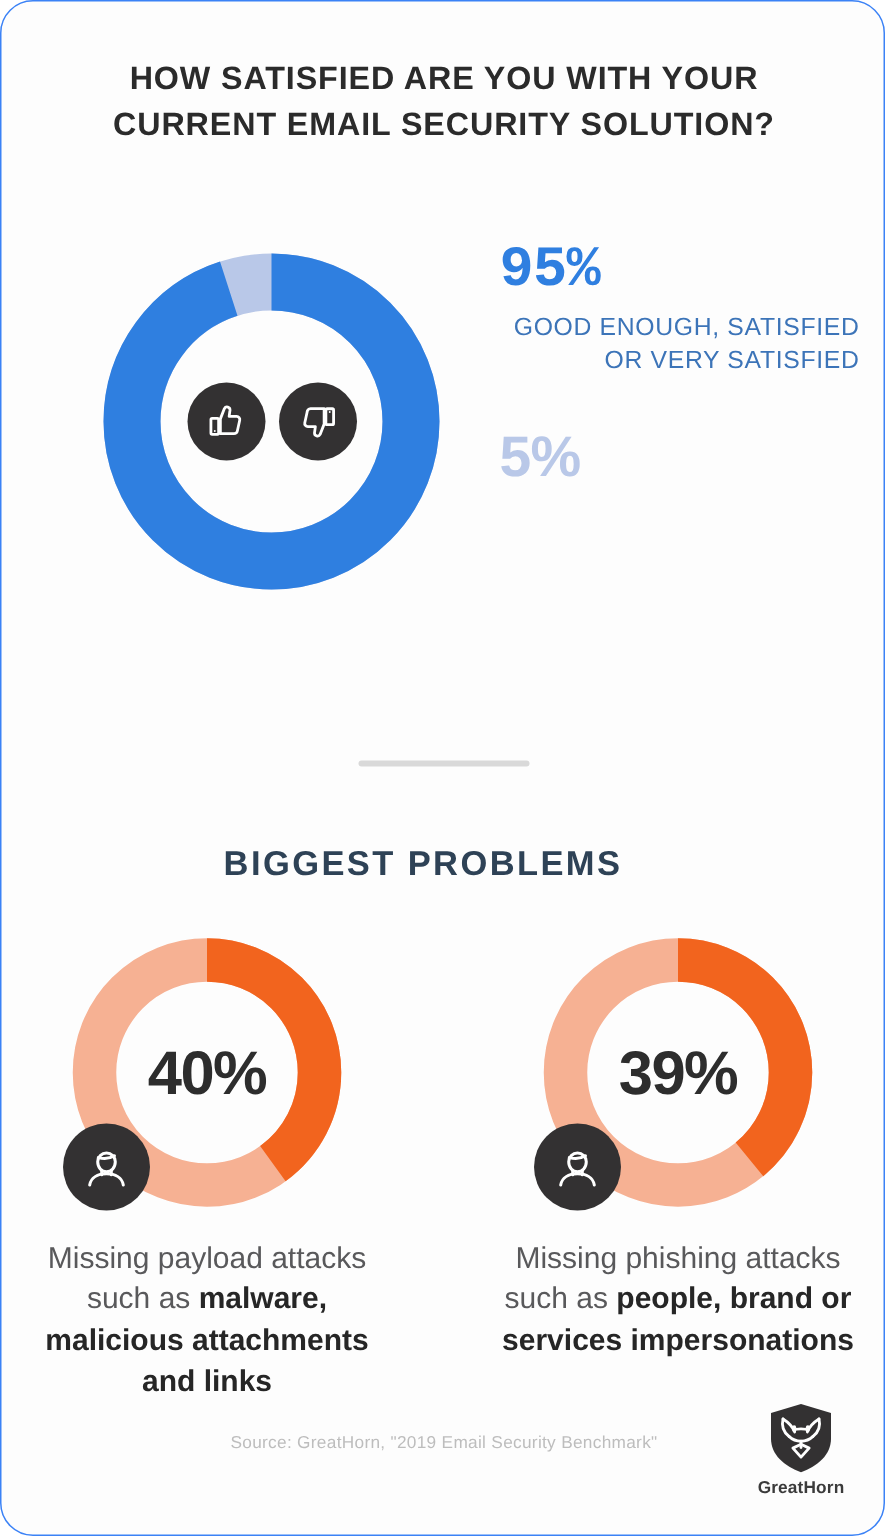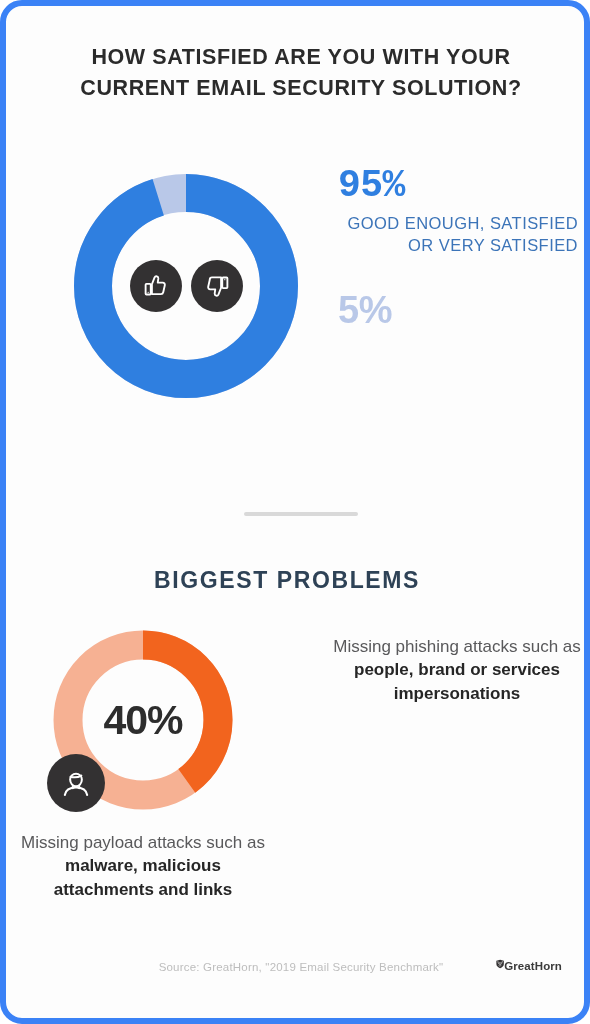--- a/index.html
+++ b/index.html
@@ -12,21 +12,21 @@
     width: 590px;
     height: 1024px;
     overflow: hidden;
   }
   .card {
     position: relative;
     box-sizing: border-box;
     width: 590px;
     height: 1024px;
     background: #fdfdfd;
-    border: 6px solid #3b82f6;
+    border: 1px solid #3b82f6;
     border-radius: 22px;
     overflow: hidden;
   }
 
   
   .title {
     position: absolute;
     top: 36px;
     left: 0;
     width: 590px;
@@ -168,21 +168,21 @@
     background: #333132;
     display: flex;
     align-items: center;
     justify-content: center;
   }
   .person-badge svg { display: block; }
 
   .caption {
     margin-top: 13px;
     text-align: center;
-    font-size: 17px;
+    font-size: 20px;
     line-height: 1.37;
     color: #59595b;
     width: 248px;
   }
   .caption b {
     color: #262626;
     font-weight: bold;
   }
 
   
@@ -195,21 +195,21 @@
     color: #bdbdbd;
     font-size: 11.5px;
     letter-spacing: 0.2px;
   }
   .logo {
     position: absolute;
     right: 22px;
     top: 934px;
     width: 66px;
     display: flex;
-    flex-direction: row;
+    flex-direction: column;
     align-items: center;
   }
   .logo-text {
     margin-top: 3px;
     font-size: 11.5px;
     font-weight: bold;
     color: #3b3b3b;
     letter-spacing: 0.1px;
   }
 </style>
@@ -274,20 +274,35 @@
             <path d="M9.6 14.1 v1.8 M14.4 14.1 v1.8"></path>
           </svg>
         </div>
       </div>
       <div class="caption">
         <span>Missing payload attacks such as </span><b>malware, malicious attachments and links</b>
       </div>
     </div>
 
     <div class="problem-col">
+      <div class="donut-orange-wrap">
+        <svg width="196" height="196" viewBox="0 0 196 196">
+          <circle cx="98" cy="98" r="75" fill="none" stroke="#f6b193" stroke-width="29"></circle>
+          <circle class="orange-arc" cx="98" cy="98" r="75" fill="none" stroke="#f2641e" stroke-width="29" transform="rotate(-90 98 98)" stroke-dasharray="183.7831702350029 471.23889803846896"></circle>
+        </svg>
+        <div class="donut-pct">39%</div>
+        <div class="person-badge">
+          <svg width="32" height="32" viewBox="0 0 24 24" fill="none" stroke="#ffffff" stroke-width="1.5" stroke-linecap="round" stroke-linejoin="round">
+            <path d="M7.6 9.4 a4.4 4.4 0 0 1 8.8 0 c0 2.9 -2 5 -4.4 5 s-4.4 -2.1 -4.4 -5 Z"></path>
+            <path d="M7.9 7.3 c2.6 .7 5.6 .6 8.1 -.9"></path>
+            <path d="M3.6 21 c.6 -3.6 3.9 -5.6 8.4 -5.6 s7.8 2 8.4 5.6"></path>
+            <path d="M9.6 14.1 v1.8 M14.4 14.1 v1.8"></path>
+          </svg>
+        </div>
+      </div>
       <div class="caption">
         <span>Missing phishing attacks such as </span><b>people, brand or services impersonations</b>
       </div>
     </div>
 
   </div>
 
   <div class="source">Source: GreatHorn, "2019 Email Security Benchmark"</div>
 
   <div class="logo">

